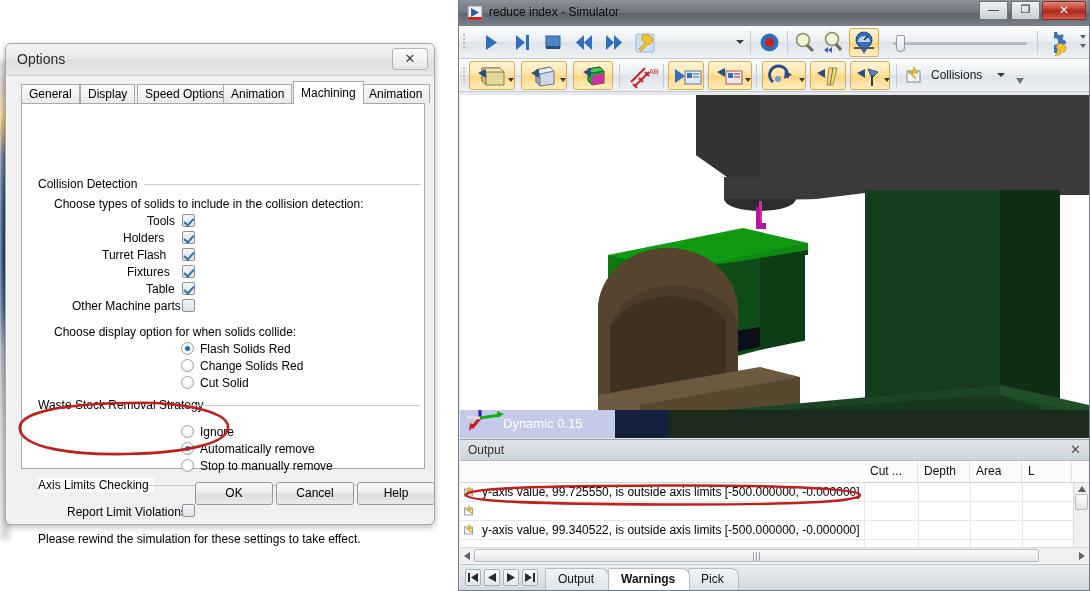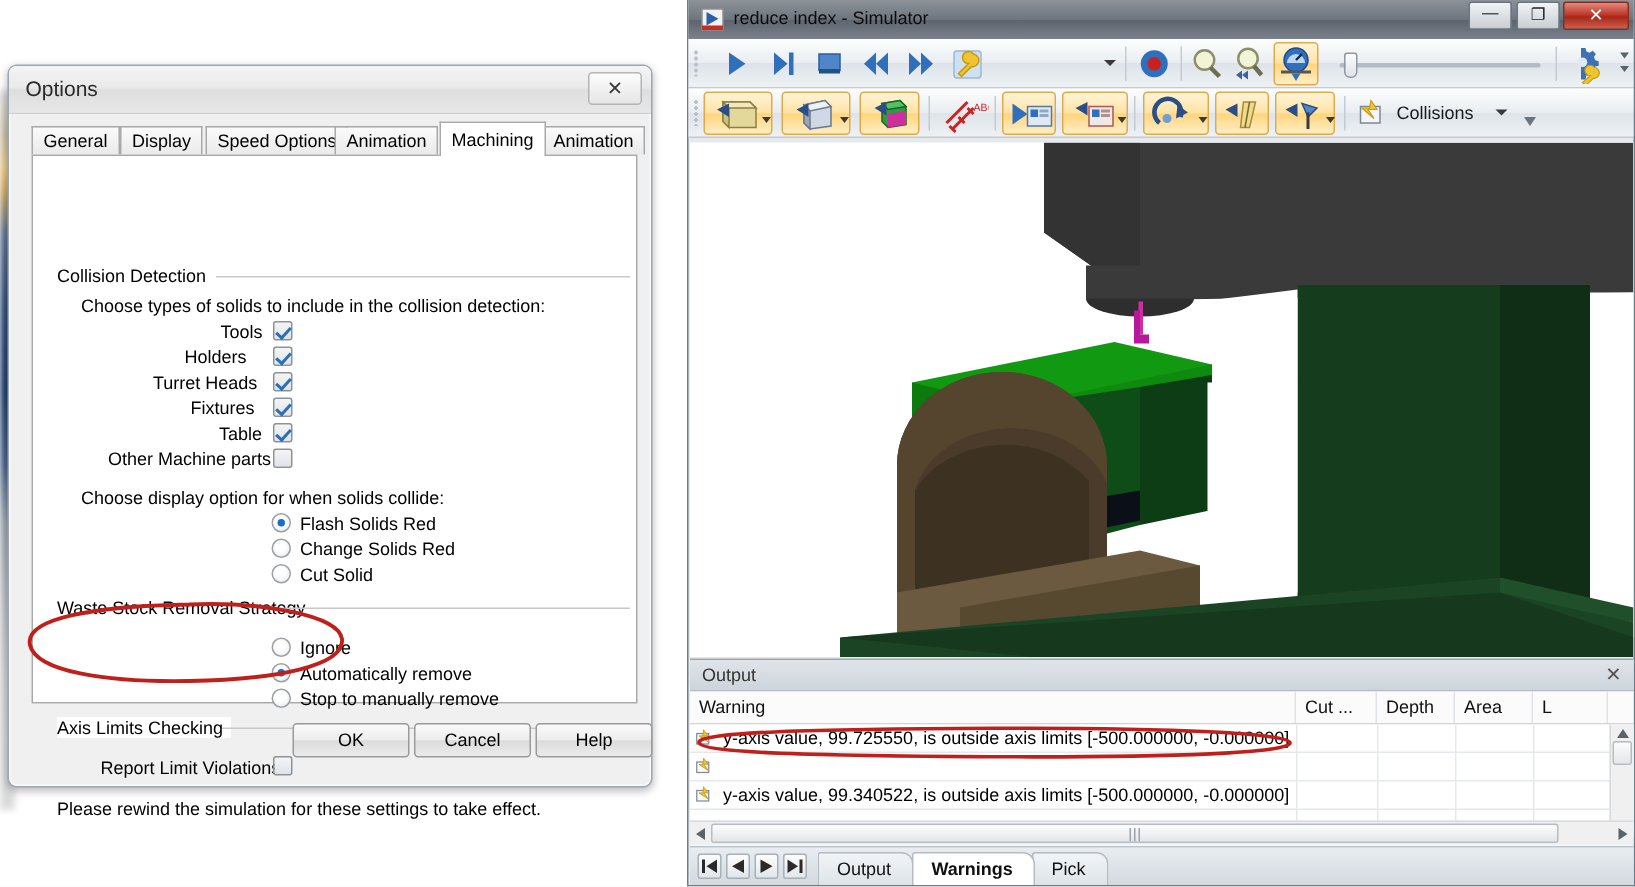--- a/index.html
+++ b/index.html
@@ -290,21 +290,21 @@
         <div class="group-label" style="left:16px; top:73px;">Collision Detection</div>
         <div class="group-line" style="left:122px; top:80px; width:276px;"></div>
         <div class="lbl" style="left:32px; top:93px;">Choose types of solids to include in the collision detection:</div>
 
         <div class="lbl" style="left:125px; top:110px;">Tools</div>
         <div class="chk checked" style="left:160px; top:110px;"></div>
 
         <div class="lbl" style="left:101px; top:127px;">Holders</div>
         <div class="chk checked" style="left:160px; top:127px;"></div>
 
-        <div class="lbl" style="left:80px; top:144px;">Turret Heads</div>
+        <div class="lbl" style="left:80px; top:144px;">Turret Flash</div>
         <div class="chk checked" style="left:160px; top:144px;"></div>
 
         <div class="lbl" style="left:105px; top:161px;">Fixtures</div>
         <div class="chk checked" style="left:160px; top:161px;"></div>
 
         <div class="lbl" style="left:124px; top:178px;">Table</div>
         <div class="chk checked" style="left:160px; top:178px;"></div>
 
         <div class="lbl" style="left:50px; top:195px;">Other Machine parts</div>
         <div class="chk" style="left:160px; top:195px;"></div>
@@ -615,29 +615,42 @@
         <polygon points="100,330 540,290 629,320 629,343 100,343" fill="#1b4424"></polygon>
         <polygon points="100,330 229,343 629,343 629,330 540,300" fill="#16381d"></polygon>
         <polygon points="540,290 629,310 629,320 540,300" fill="#20502a"></polygon>
 
         <polygon points="345,160 405,160 405,300 345,300" fill="#ffffff"></polygon>
         <polygon points="348,105 405,98 405,160 348,160" fill="#ffffff"></polygon>
         <polygon points="600,100 629,100 629,300 600,300" fill="#ffffff"></polygon>
       </svg>
     </div>
 
+    <div class="statusbar-vp">
+      <svg style="position:absolute; left:6px; top:-22px; width:40px; height:44px;" viewBox="0 0 40 44">
+        <line x1="14" y1="30" x2="14" y2="8" stroke="#1a1acc" stroke-width="3"></line>
+        <polygon points="14,4 11,11 17,11" fill="#1a1acc"></polygon>
+        <line x1="14" y1="30" x2="34" y2="27" stroke="#12b012" stroke-width="3"></line>
+        <polygon points="38,26 31,23 31,30" fill="#12b012"></polygon>
+        <line x1="14" y1="30" x2="6" y2="40" stroke="#cc1a1a" stroke-width="3"></line>
+        <polygon points="3,43 9,37 4,35" fill="#cc1a1a"></polygon>
+        <line x1="14" y1="30" x2="0" y2="29" stroke="#dddddd" stroke-width="3"></line>
+      </svg>
+      <div class="vp-status-text">Dynamic 0.15</div>
+      <div style="position:absolute; left:155px; top:0; width:54px; height:28px; background:#13213f;"></div>
+      <div style="position:absolute; left:209px; top:0; right:0; height:28px; background:#1d2b1d;"></div>
+    </div>
 
     <div class="output-panel">
       <div class="output-header">
         <div class="output-header-title">Output</div>
         <div class="output-close">✕</div>
       </div>
 
       <div class="grid-header">
-        <div class="gh-cell" style="left:0px; width:404px;">Warning</div>
         <div class="gh-cell" style="left:404px; width:54px;">Cut ...</div>
         <div class="gh-cell" style="left:458px; width:52px;">Depth</div>
         <div class="gh-cell" style="left:510px; width:52px;">Area</div>
         <div class="gh-cell" style="left:562px; width:50px;">L</div>
       </div>
 
       <div class="grid-body">
         <div class="cell-div" style="left:404px;"></div>
         <div class="cell-div" style="left:458px;"></div>
         <div class="cell-div" style="left:510px;"></div>

